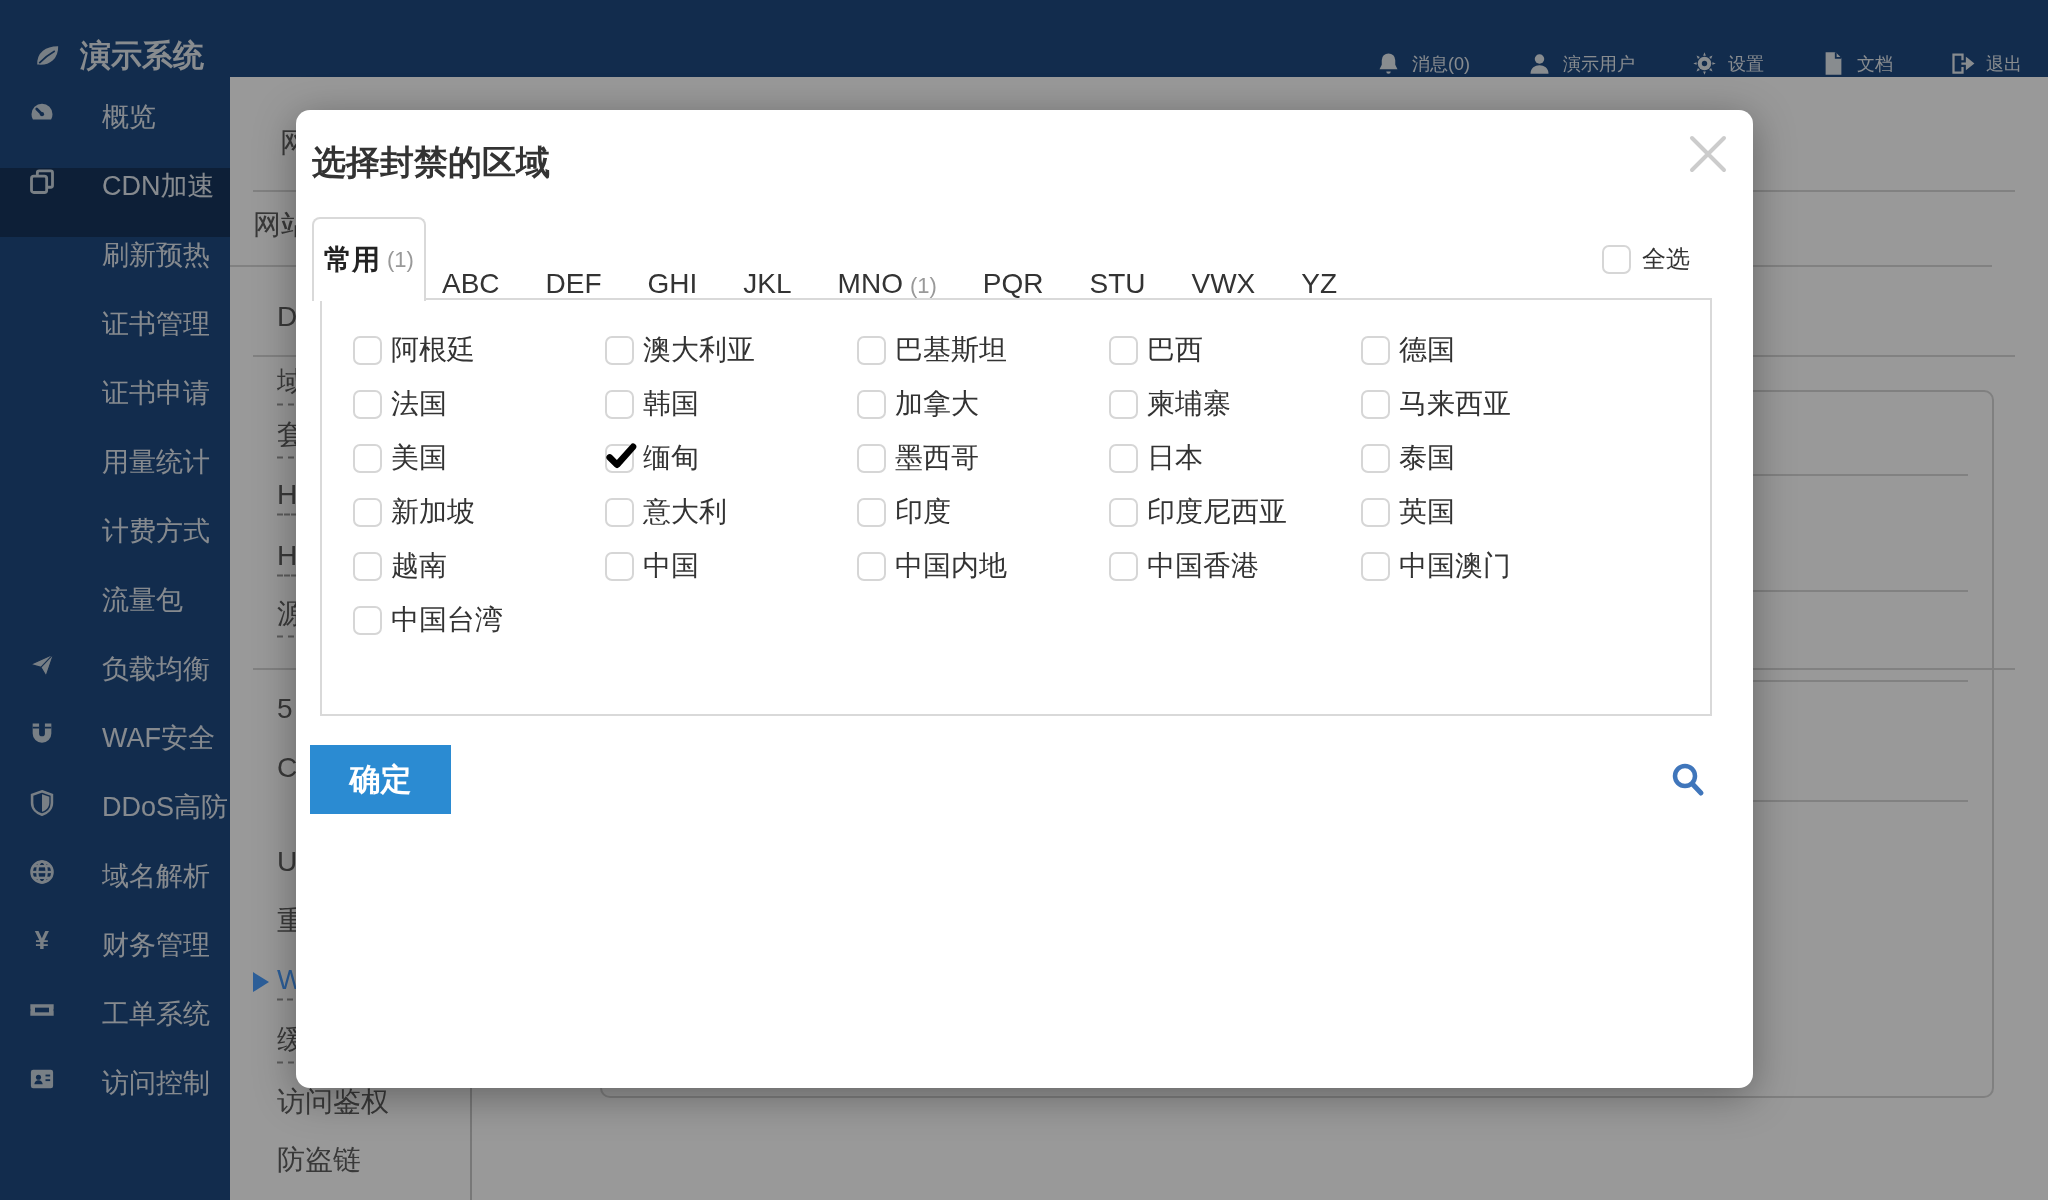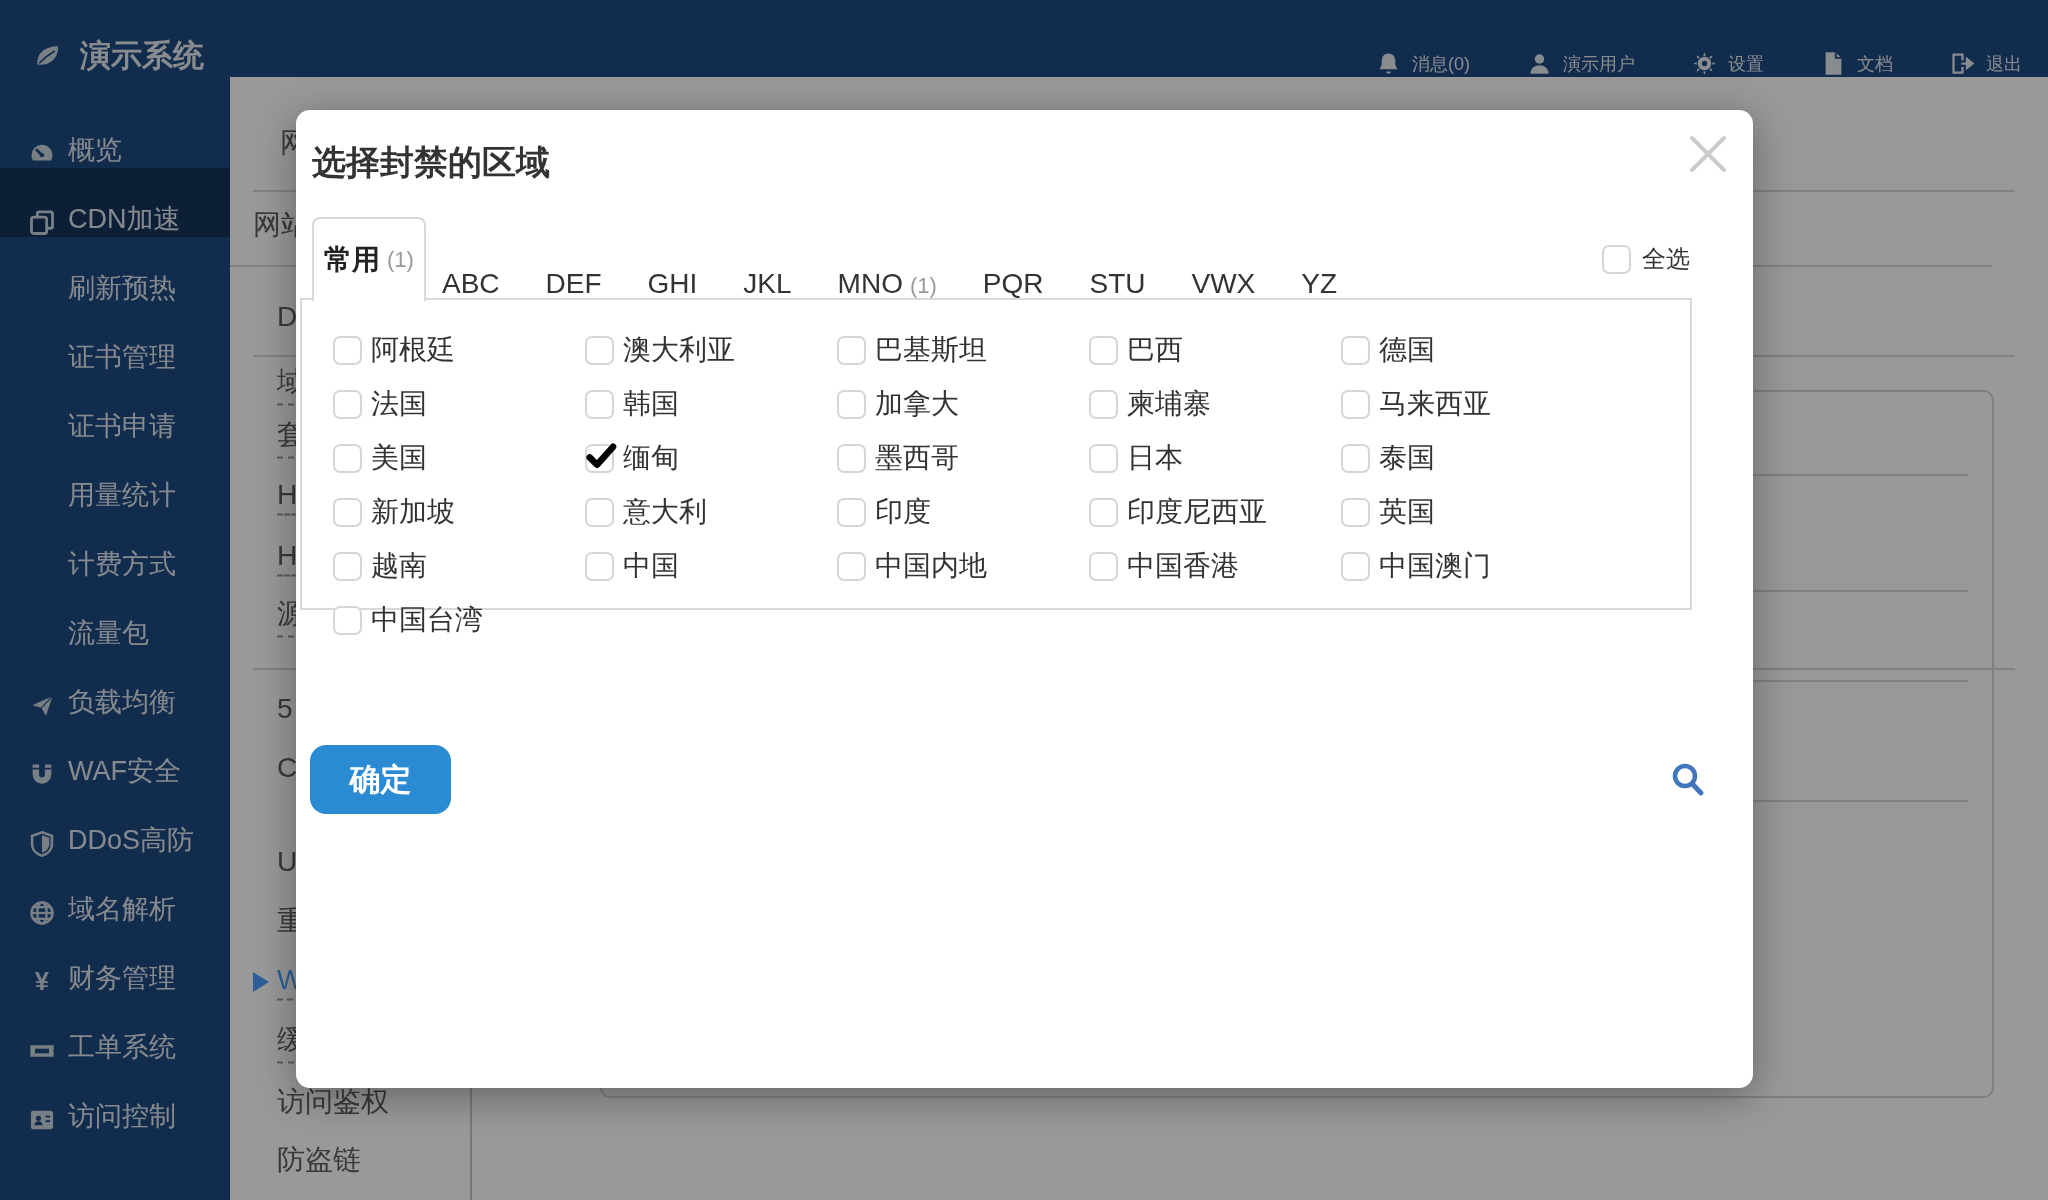--- a/index.html
+++ b/index.html
@@ -11,22 +11,22 @@
     display:flex;align-items:flex-end;justify-content:space-between;z-index:1;}
   .logo{display:flex;align-items:center;gap:16px;margin-left:30px;color:#E3E9EF;
     font-size:31px;font-weight:600;}
   .logo svg{display:block;}
   .nav-right{display:flex;align-items:center;gap:56px;margin-right:26px;}
   .nav-item{display:flex;align-items:center;gap:10px;color:#E3E9EF;font-size:18px;cursor:pointer;}
   .nav-item svg{display:block;}
 
   .sidebar{position:absolute;left:0;top:77px;width:230px;height:1123px;background:#1F4A80;z-index:1;}
   .side-list{position:absolute;left:0;top:22px;width:230px;}
-  .side-item{position:relative;height:69px;display:flex;align-items:flex-end;color:#E0E7EE;
-    font-size:27px;cursor:pointer;}
+  .side-item{position:relative;height:69px;display:flex;align-items:flex-start;color:#E0E7EE;
+    font-size:27px;cursor:pointer;padding-left:34px;}
   .side-item .s-icon{position:absolute;left:28px;width:28px;height:28px;color:#C9D4DE;}
   .side-item .s-label{margin-left:68px;white-space:nowrap;}
   .side-item.active{background:rgba(0,0,0,0.28);}
 
   .content-bg{position:absolute;left:230px;top:77px;width:1818px;height:1123px;background:#ffffff;z-index:1;}
   .bg-label{position:absolute;transform:translateY(-50%);font-size:28px;color:#5F5F5F;white-space:nowrap;}
   .bg-label.dashed{border-bottom:2px dashed #999;padding-bottom:3px;}
   .bg-label.link{color:#4B9EFF;}
   .bg-arrow{position:absolute;width:0;height:0;border-left:16px solid #4B9EFF;
     border-top:10px solid transparent;border-bottom:10px solid transparent;transform:translateY(-50%);}
@@ -49,34 +49,34 @@
   .tab .count{font-size:22px;color:#999;}
   .tab-active{position:absolute;left:16px;top:107px;width:114px;height:84px;background:#fff;
     border:2px solid #D9D9D9;border-bottom:none;border-radius:8px 8px 0 0;z-index:3;
     display:flex;align-items:center;justify-content:center;gap:7px;cursor:pointer;box-sizing:border-box;}
   .tab-active .t-label{font-size:28px;font-weight:700;color:#222;}
   .tab-active .count{font-size:22px;color:#999;}
 
   .select-all{position:absolute;left:1306px;top:133px;display:flex;align-items:center;gap:11px;cursor:pointer;z-index:2;}
   .select-all .sa-label{font-size:24px;color:#333;}
 
-  .panel{position:absolute;left:4px;top:188px;width:1392px;height:312px;border:2px solid #D9D9D9;
+  .panel{position:absolute;left:24px;top:188px;width:1392px;height:418px;border:2px solid #D9D9D9;
     background:#fff;box-sizing:border-box;z-index:2;}
   .region-grid{position:absolute;left:31px;top:23px;display:grid;grid-template-columns:repeat(5,252px);
     grid-auto-rows:54px;}
   .region-item{display:flex;align-items:center;cursor:pointer;}
   .region-label{font-size:28px;color:#333;margin-left:9px;white-space:nowrap;}
 
   .cbox{position:relative;width:29px;height:29px;border:2px solid #D6D6D6;border-radius:7px;
     background:#fff;box-sizing:border-box;flex:none;}
   .cbox .mark{display:none;position:absolute;left:-3px;top:-7px;width:34px;height:34px;}
   .cbox.checked .mark{display:block;}
 
   .confirm-btn{position:absolute;left:14px;top:635px;width:141px;height:69px;background:#2B8BD2;
-    border:none;border-radius:16px;color:#fff;font-size:31px;font-weight:700;cursor:pointer;
+    border:none;border-radius:0;color:#fff;font-size:31px;font-weight:700;cursor:pointer;
     font-family:inherit;z-index:2;}
   .search-btn{position:absolute;left:1372px;top:650px;width:40px;height:40px;cursor:pointer;
     color:#4076BB;z-index:2;}
 </style>
 </head>
 <body>
 
 <div class="stage">
 
   <div class="navbar">

